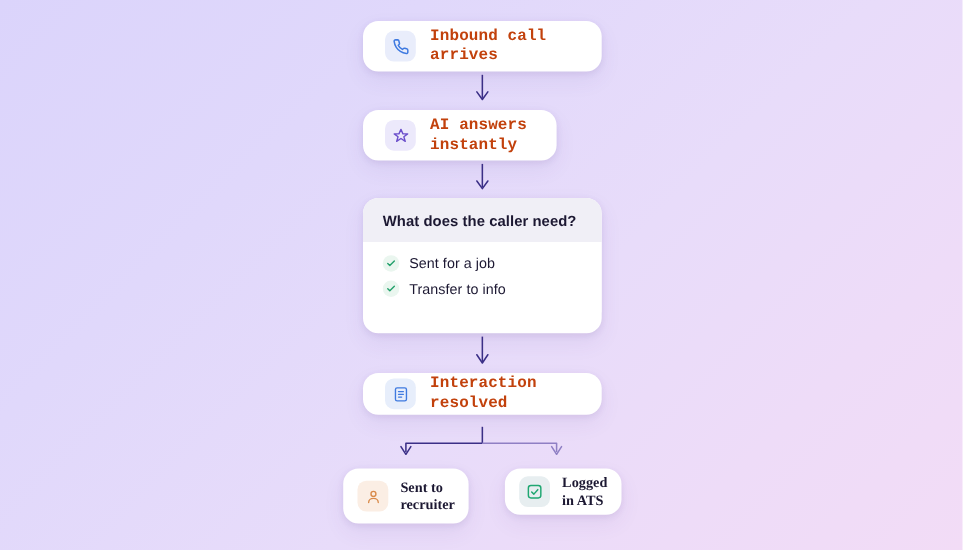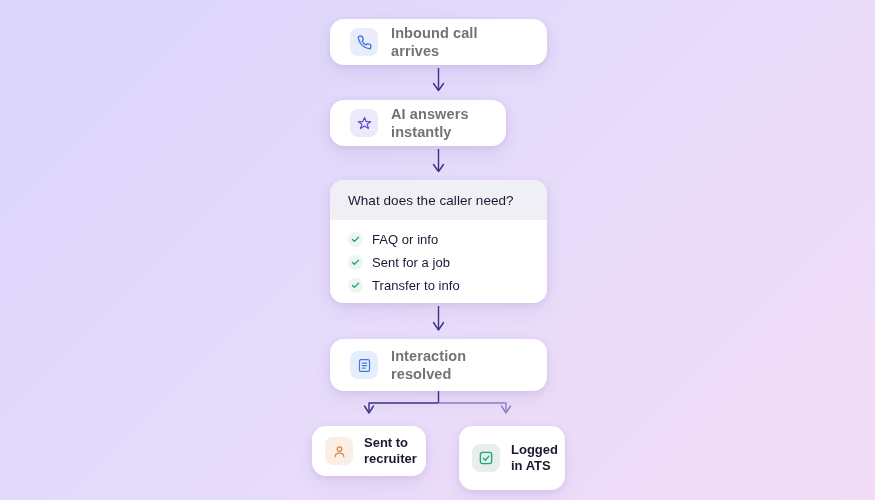--- a/index.html
+++ b/index.html
@@ -39,24 +39,25 @@
     display: flex;
     align-items: center;
     gap: 13px;
     padding: 0 20px;
     width: 100%;
   }
 
   .node-label {
     font-size: 14.5px;
     font-weight: 600;
-    color: #737373;
+    color: #c2410c;
     letter-spacing: 0.1px;
     line-height: 1.25;
     white-space: pre-line;
+    font-family: Liberation Mono, monospace;
   }
 
   
   .icon-tile {
     width: 28px;
     height: 28px;
     border-radius: 8px;
     flex: 0 0 28px;
     display: flex;
     align-items: center;
@@ -68,30 +69,30 @@
   .tile-star  { background: #ece9fb; }
   .tile-doc   { background: #e7eefb; }
   .tile-user  { background: #fbeee4; }
   .tile-check { background: #e7eef0; }
 
   
   #node-inbound   { left: 330px; top: 19px;  width: 217px; height: 46px; }
   #node-ai        { left: 330px; top: 100px; width: 176px; height: 46px; }
   #node-decision  { left: 330px; top: 180px; width: 217px; height: 123px;
                     display: block; overflow: hidden; padding: 0; }
-  #node-resolved  { left: 330px; top: 339px; width: 217px; height: 52px; }
+  #node-resolved  { left: 330px; top: 339px; width: 217px; height: 38px; }
   #node-recruiter { left: 312px; top: 426px; width: 114px; height: 50px; }
-  #node-ats       { left: 459px; top: 426px; width: 106px; height: 64px; }
+  #node-ats       { left: 459px; top: 426px; width: 106px; height: 42px; }
 
   
   .decision-header {
     background: #f0eff6;
     padding: 13px 18px 12px 18px;
     font-size: 13.5px;
-    font-weight: 400;
+    font-weight: 700;
     color: #1c1832;
     letter-spacing: 0.05px;
   }
   .decision-body {
     background: #ffffff;
     padding: 12px 18px 14px 18px;
     display: flex;
     flex-direction: column;
     gap: 8px;
   }
@@ -124,20 +125,21 @@
     width: 875px; height: 500px;
     pointer-events: none;
   }
 
   .small-label {
     font-size: 13px;
     font-weight: 600;
     color: #1c1832;
     line-height: 1.22;
     white-space: pre-line;
+    font-family: Liberation Serif, serif;
   }
   #node-recruiter .node-row,
   #node-ats .node-row { gap: 11px; padding: 0 13px; }
 </style>
 </head>
 <body>
 
 <div id="canvas">
 
   <svg id="connectors" viewBox="0 0 875 500" width="875" height="500">
@@ -187,28 +189,20 @@
         </svg>
       </span>
       <span class="node-label">AI answers instantly</span>
     </div>
   </div>
 
   <div class="node" id="node-decision">
     <div class="decision-header">What does the caller need?</div>
     <div class="decision-body">
 
-      <div class="decision-item">
-        <span class="check-bubble">
-          <svg width="9" height="9" viewBox="0 0 24 24" fill="none" stroke="#22a06b" stroke-width="3.4" stroke-linecap="round" stroke-linejoin="round">
-            <polyline points="20 6 9 17 4 12"></polyline>
-          </svg>
-        </span>
-        <span class="decision-item-label">FAQ or info</span>
-      </div>
 
       <div class="decision-item">
         <span class="check-bubble">
           <svg width="9" height="9" viewBox="0 0 24 24" fill="none" stroke="#22a06b" stroke-width="3.4" stroke-linecap="round" stroke-linejoin="round">
             <polyline points="20 6 9 17 4 12"></polyline>
           </svg>
         </span>
         <span class="decision-item-label">Sent for a job</span>
       </div>
 

